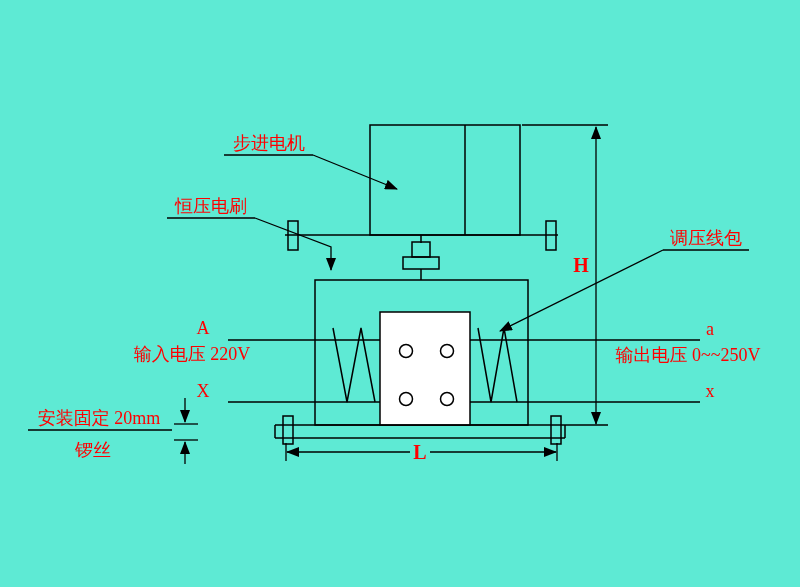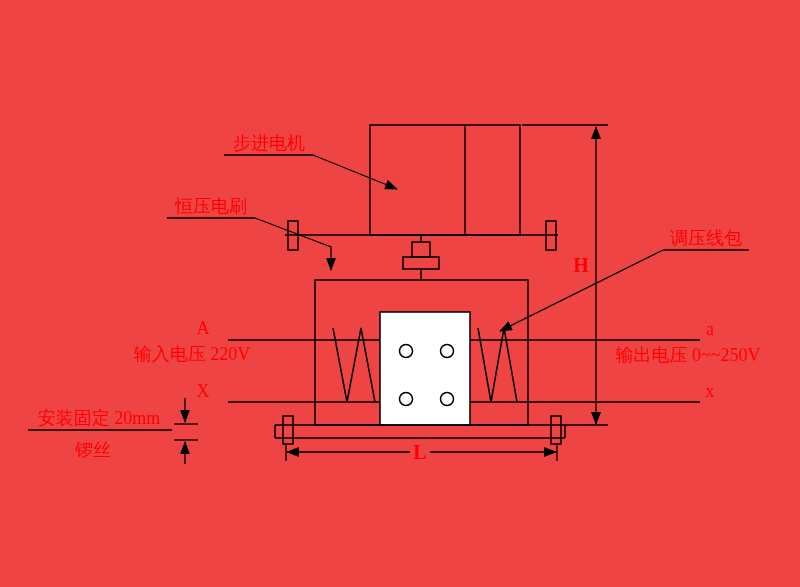--- a/index.html
+++ b/index.html
@@ -7,21 +7,21 @@
     padding: 0;
     width: 800px;
     height: 587px;
     background: #ffffff;
     overflow: hidden;
   }
   #stage {
     position: relative;
     width: 800px;
     height: 587px;
-    background: #ef4444;
+    background: #5eead4;
   }
   svg { display: block; }
   .stroke {
     stroke: #000000;
     stroke-width: 1.5;
     fill: none;
   }
   .thin {
     stroke: #000000;
     stroke-width: 1.3;

